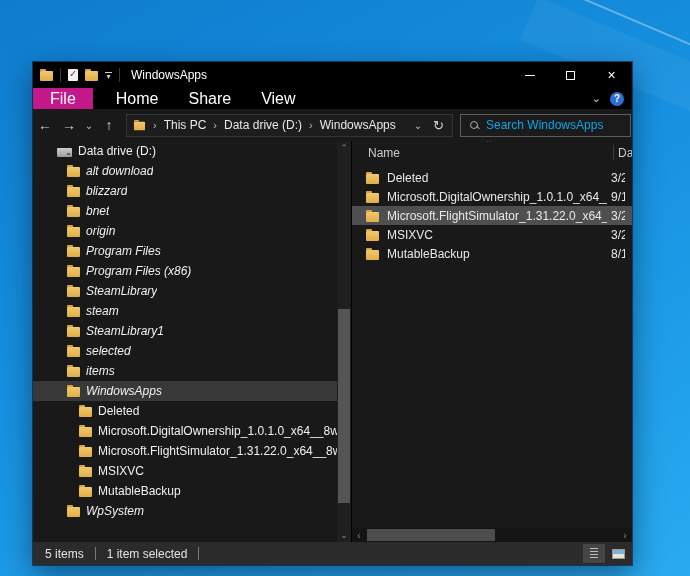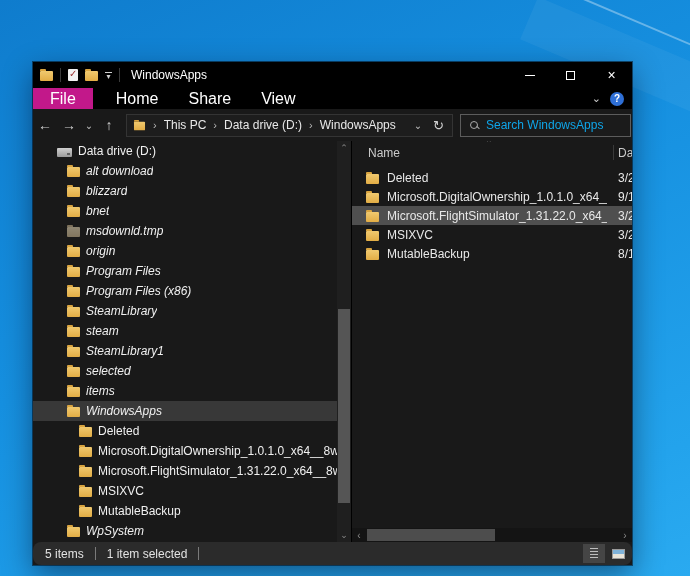--- a/index.html
+++ b/index.html
@@ -92,32 +92,32 @@
   
   .files { flex:1; position:relative; overflow:hidden; }
   .fheader { height:23px; display:flex; align-items:center; font-size:12px; color:#cbcbcb; position:relative; }
   .fh-name { padding-left:16px; }
   .fh-sort { position:absolute; left:133px; top:-3px; color:#b0b0b0; font-size:9px; }
   .fh-sep { position:absolute; left:261px; top:4px; width:1px; height:15px; background:#3a3a3a; }
   .fh-date { position:absolute; left:266px; overflow:hidden; white-space:nowrap; width:14px; }
   .frow { height:19px; display:flex; align-items:center; gap:8px; padding-left:14px; font-size:12px; color:#e8e8e8; position:relative; }
   .frow.sel { background:#4f4f4f; }
   .fname { width:220px; overflow:hidden; white-space:nowrap; }
-  .fdate { position:absolute; left:266px; overflow:hidden; white-space:nowrap; width:14px; }
+  .fdate { position:absolute; left:259px; overflow:hidden; white-space:nowrap; width:14px; }
 
   
   .hscroll { position:absolute; left:0; bottom:0; width:100%; height:14px; background:#141414; }
   .hs-arrow { position:absolute; top:0; width:14px; height:14px; color:#8a8a8a; font-size:10px;
               display:flex; align-items:center; justify-content:center; }
   .hs-left { left:0; } .hs-right { right:0; }
   .hs-thumb { position:absolute; top:1px; left:15px; width:128px; height:12px; background:#4d4d4d; }
 
   
   .statusbar { height:23px; background:#2b2b2b; display:flex; align-items:center; gap:11px;
-               padding-left:12px; font-size:12px; color:#e2e2e2; flex:0 0 auto; position:relative;border-radius:8px; }
+               padding-left:12px; font-size:12px; color:#e2e2e2; flex:0 0 auto; position:relative; }
   .st-div { width:1px; height:13px; background:#7a7a7a; }
   .view-btns { position:absolute; right:3px; top:2px; display:flex; gap:2px; }
   .vbtn { width:22px; height:19px; display:flex; align-items:center; justify-content:center; }
   .vbtn.active { background:#454545; }
   .icon-details { width:8px; height:11px; background:repeating-linear-gradient(#bdbdbd 0 1px,transparent 1px 3px); }
   .icon-thumb { width:13px; height:10px; border:1px solid #9a9a9a;
                 background:linear-gradient(#7fb2d8 0 55%,#e8e4d8 55% 100%); }
 </style>
 </head>
 <body>
@@ -196,24 +196,20 @@
         </div>
       <div class="trow lvl1">
           <span class="ficon"></span>
           <span class="tlabel">blizzard</span>
         </div>
       <div class="trow lvl1">
           <span class="ficon"></span>
           <span class="tlabel">bnet</span>
         </div>
       <div class="trow lvl1">
-          <span class="ficon dim"></span>
-          <span class="tlabel">msdownld.tmp</span>
-        </div>
-      <div class="trow lvl1">
           <span class="ficon"></span>
           <span class="tlabel">origin</span>
         </div>
       <div class="trow lvl1">
           <span class="ficon"></span>
           <span class="tlabel">Program Files</span>
         </div>
       <div class="trow lvl1">
           <span class="ficon"></span>
           <span class="tlabel">Program Files (x86)</span>

